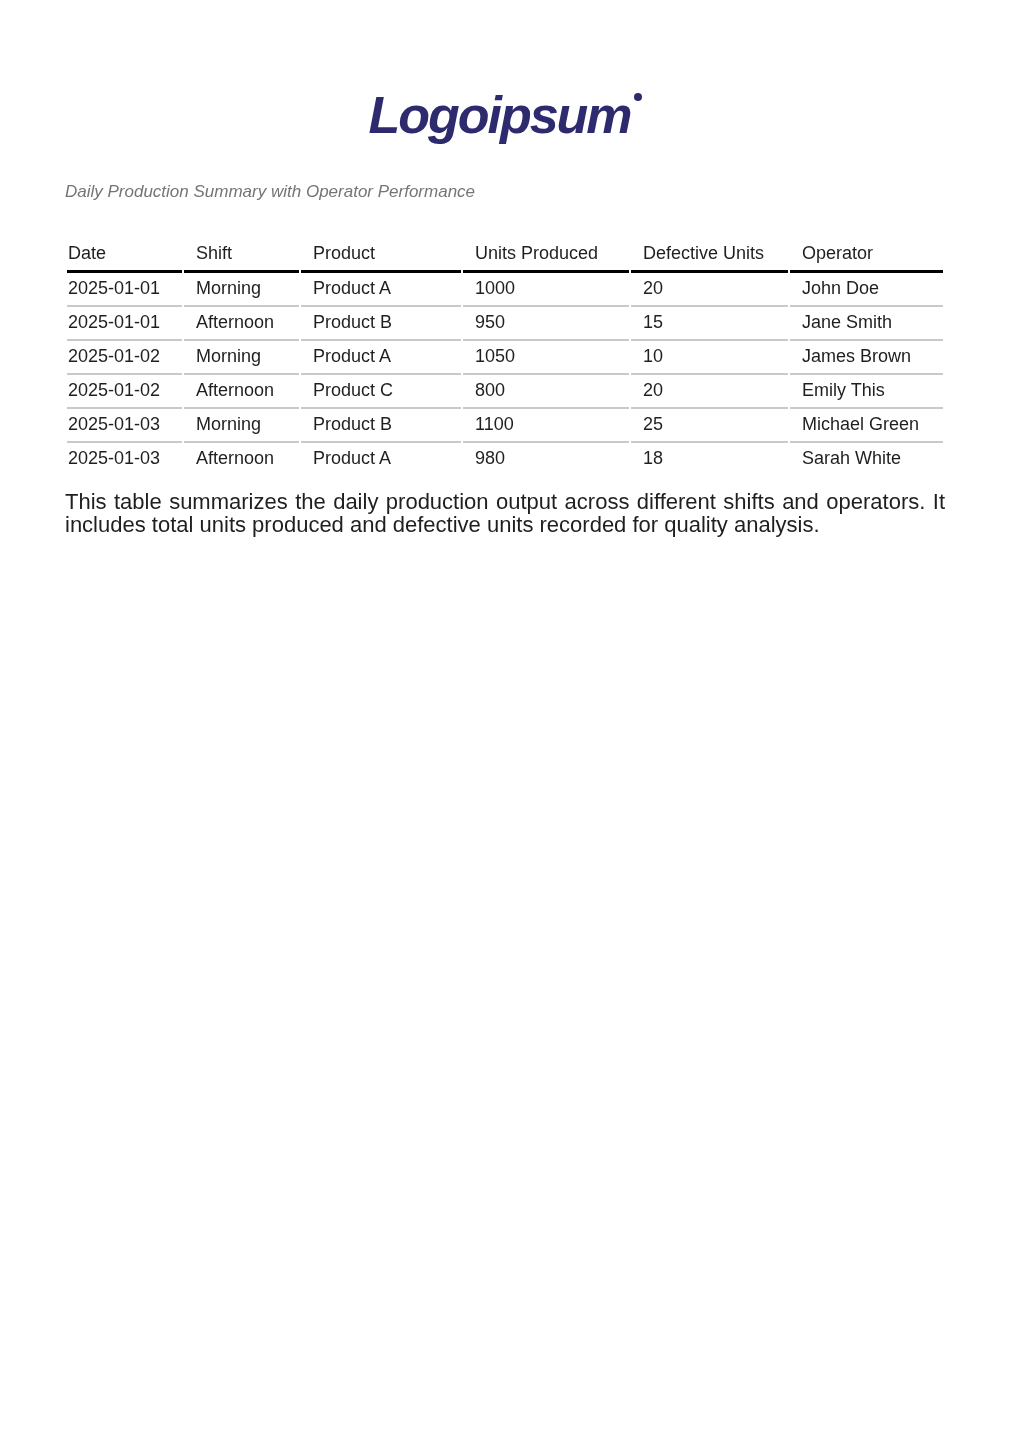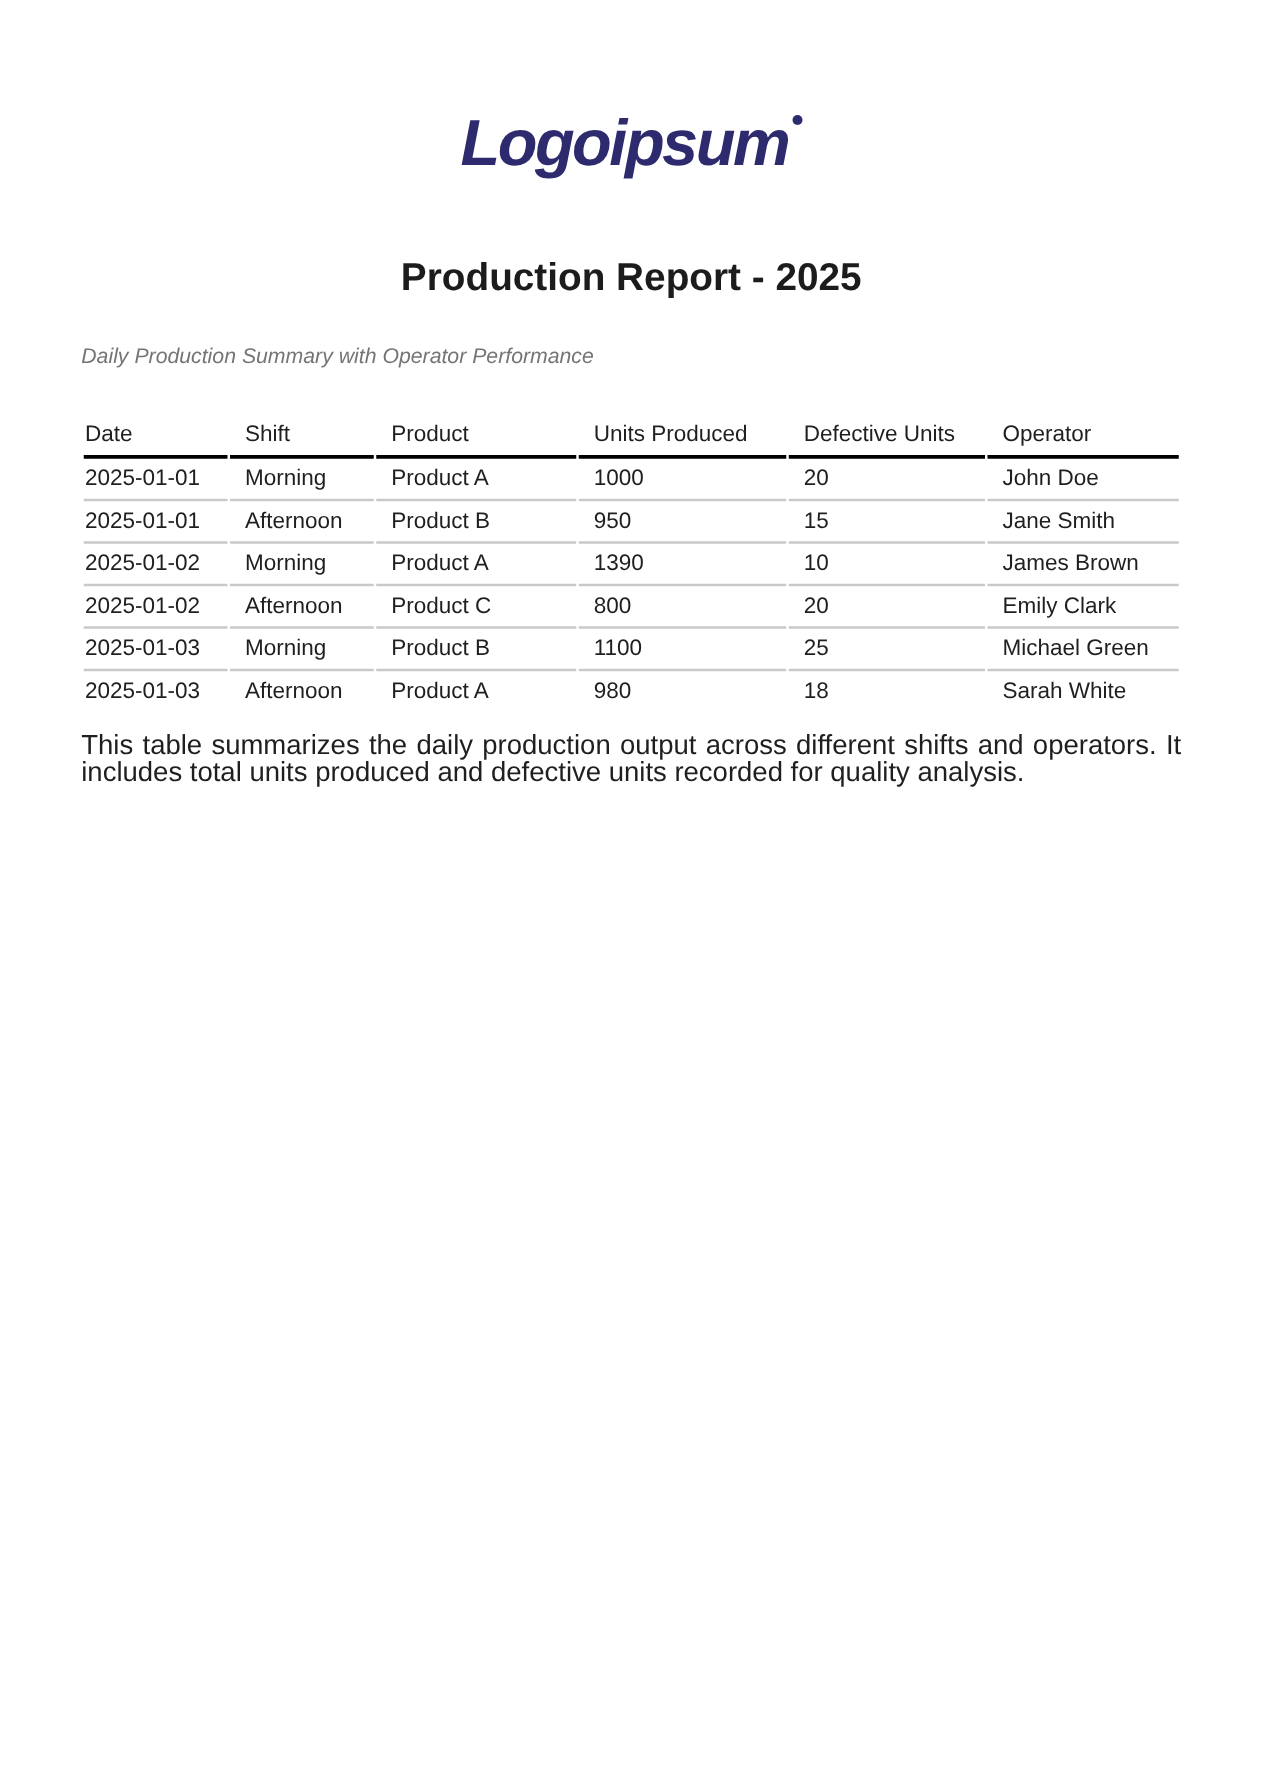--- a/index.html
+++ b/index.html
@@ -119,21 +119,20 @@
 </style>
 </head>
 <body>
 
 <div class="page">
 
   <div class="logo-wrap">
     <span class="logo"><span>Logoipsum</span><span class="logo-dot"></span></span>
   </div>
 
-  <div class="report-title">Production Report - 2025</div>
 
   <div class="report-subtitle">Daily Production Summary with Operator Performance</div>
 
   <table class="production-table">
     <colgroup>
       <col class="c1">
         <col class="c2">
         <col class="c3">
       <col class="c4">
         <col class="c5">
@@ -166,32 +165,32 @@
           <td>Product B</td>
           <td>950</td>
           <td>15</td>
           <td>Jane Smith</td>
         </tr>
 
         <tr>
           <td>2025-01-02</td>
           <td>Morning</td>
           <td>Product A</td>
-          <td>1390</td>
+          <td>1050</td>
           <td>10</td>
           <td>James Brown</td>
         </tr>
 
         <tr>
           <td>2025-01-02</td>
           <td>Afternoon</td>
           <td>Product C</td>
           <td>800</td>
           <td>20</td>
-          <td>Emily Clark</td>
+          <td>Emily This</td>
         </tr>
 
         <tr>
           <td>2025-01-03</td>
           <td>Morning</td>
           <td>Product B</td>
           <td>1100</td>
           <td>25</td>
           <td>Michael Green</td>
         </tr>

